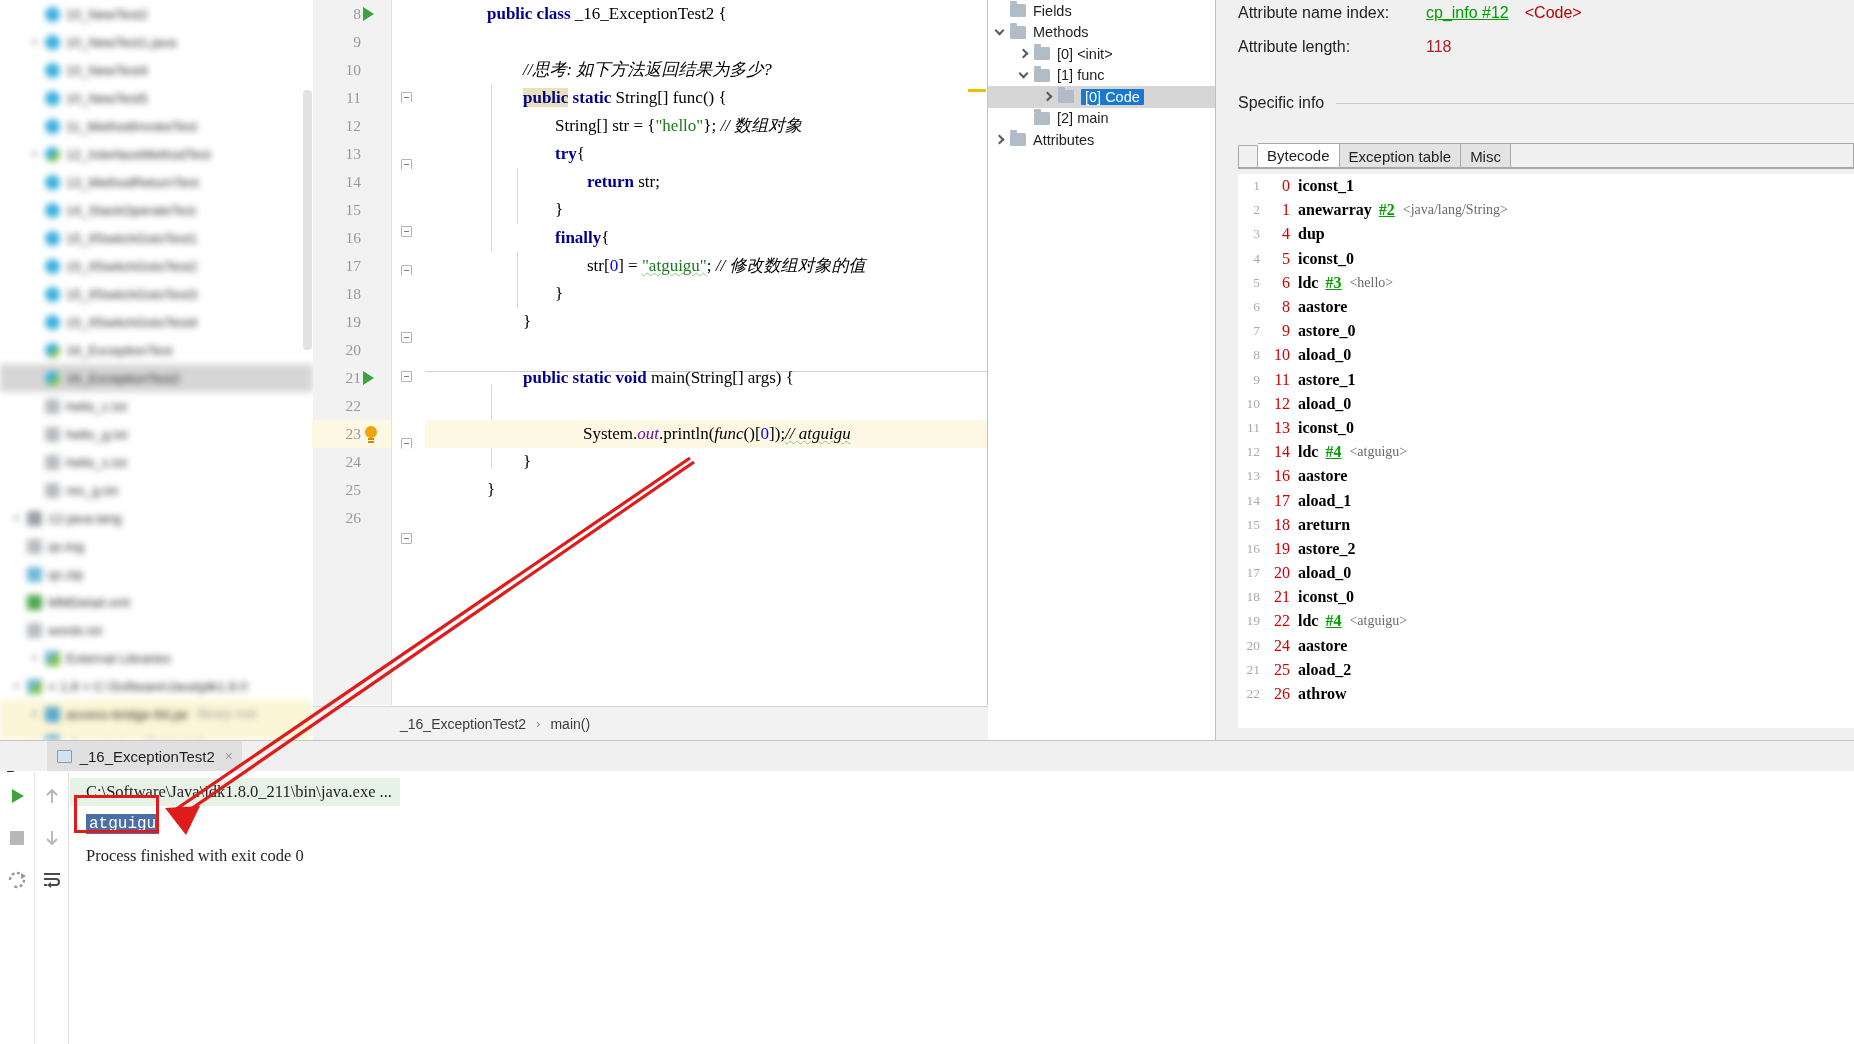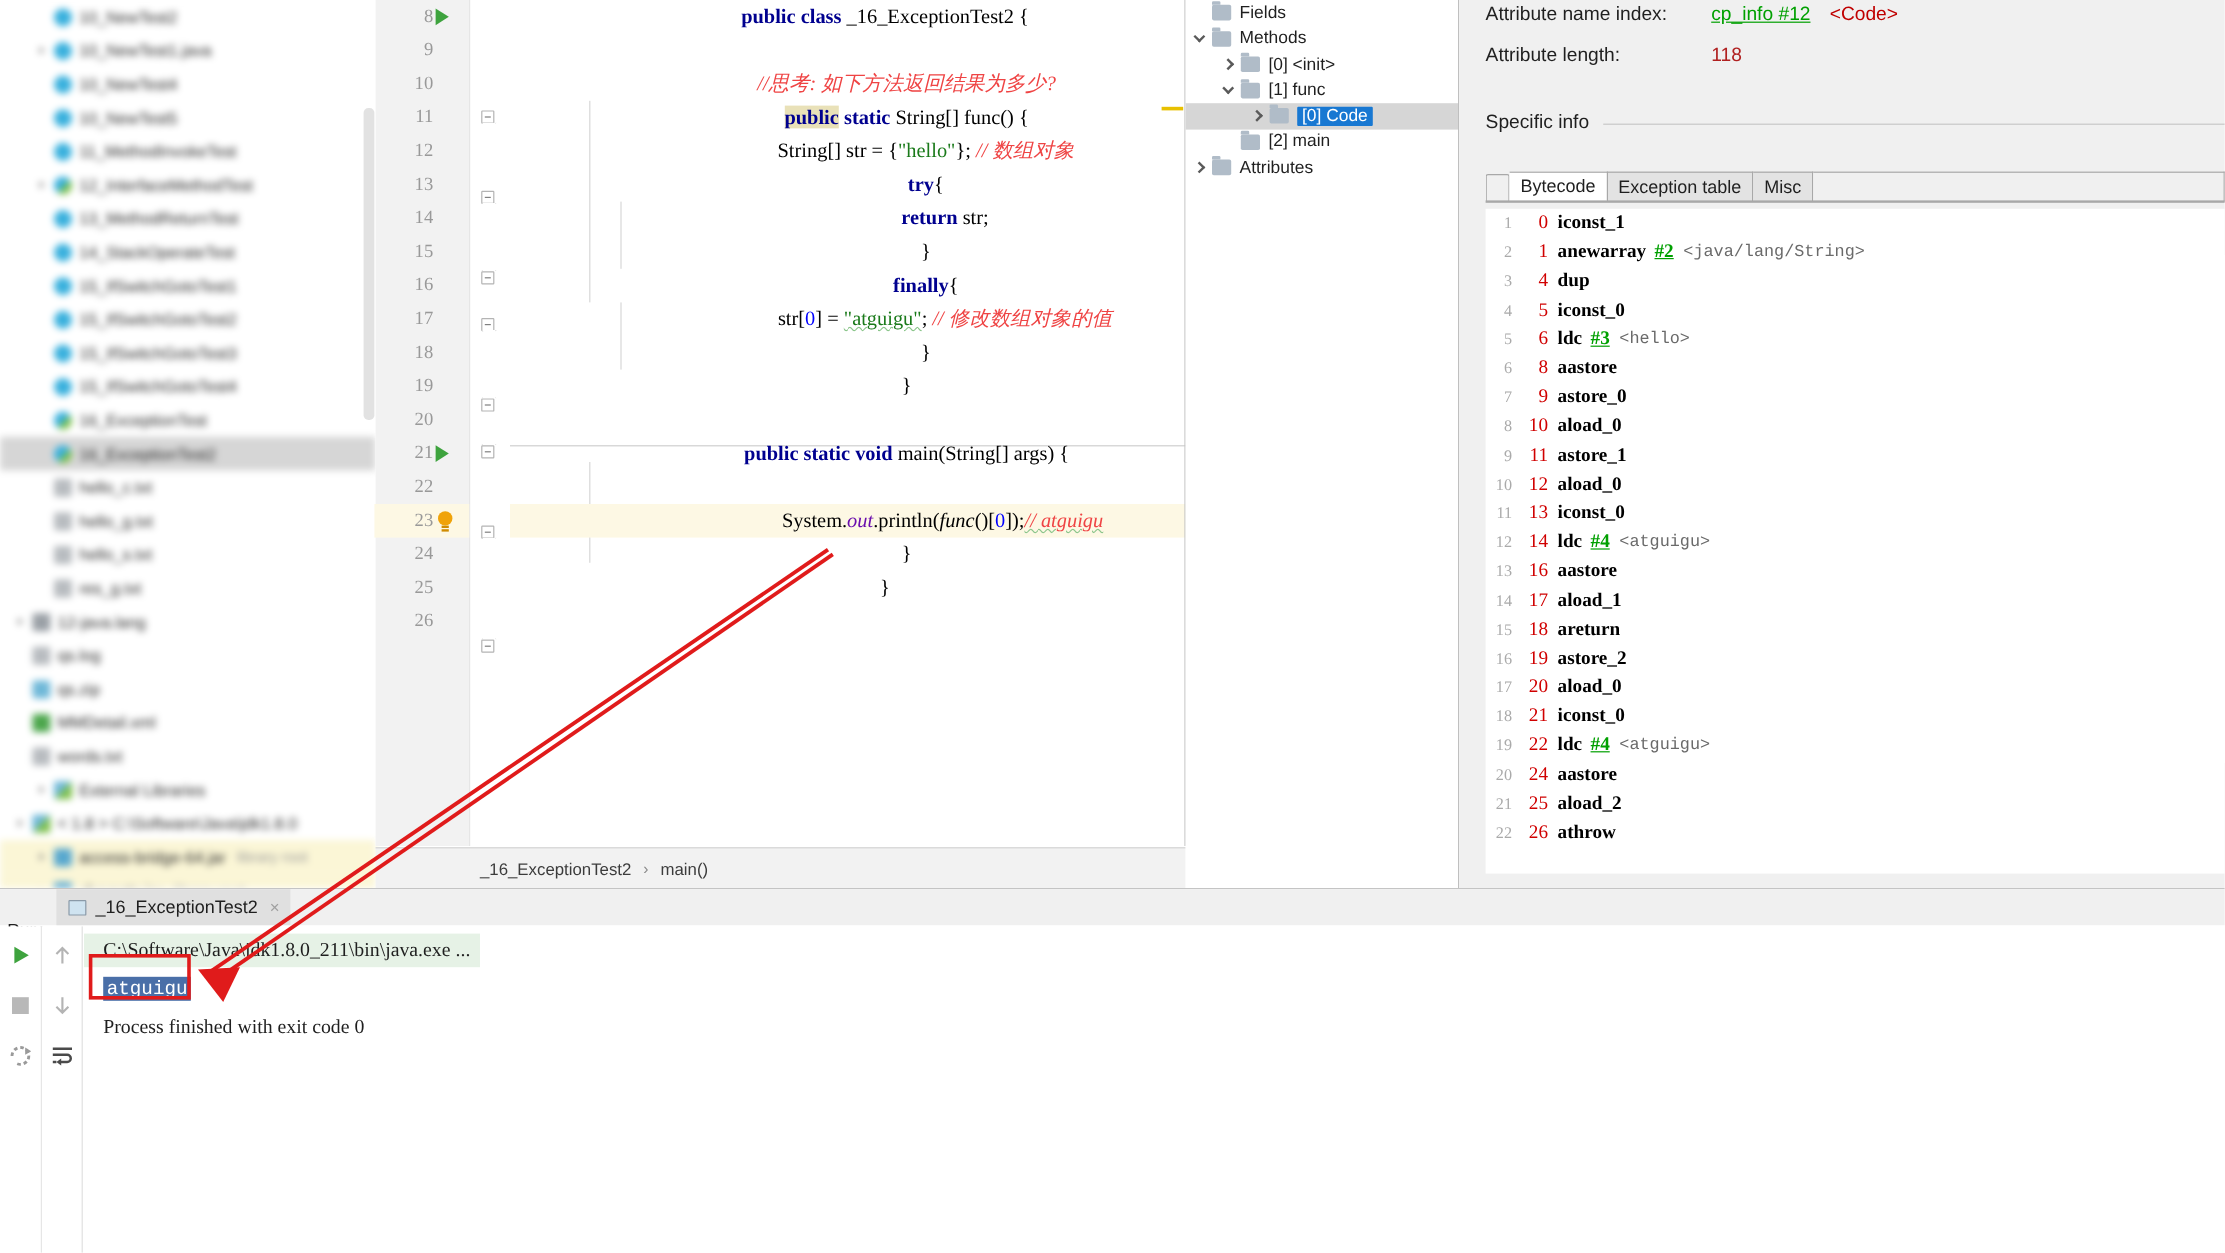--- a/index.html
+++ b/index.html
@@ -100,31 +100,31 @@
   .fold.up::before {
     content: ""; position: absolute; left: -1px; top: -6px;
     width: 11px; height: 5px;
     border-left: 1px solid #b4b4b4; border-right: 1px solid #b4b4b4;
     background: #fff;
     clip-path: polygon(50% 0, 100% 100%, 0 100%);
   }
 
   #code-area {
     position: absolute; left: 112px; top: 0; right: 0; height: 100%;
-    font-family: "Liberation Serif", serif; font-size: 17px; text-align: center;
+    font-family: "Liberation Serif", serif; font-size: 17px;
   }
   .cl {
     position: absolute; left: 0; right: 0; height: 28px; line-height: 28px;
     white-space: pre; color: #000000;
   }
   .cl.active { background: #fdf8e4; }
   .kw { color: #00008f; font-weight: bold; }
   .kwhl { color: #00008f; font-weight: bold; background: #e9e1b8; }
   .str { color: #1a7a1a; }
-  .cmt { color: #ef4444; font-style: italic; }
+  .cmt { color: #000000; font-style: italic; }
   .num { color: #0000ff; }
   .fld { color: #6a0dad; font-style: italic; }
   .mtd { color: #000000; font-style: italic; }
   .sq { text-decoration: underline wavy #8cc68c; text-decoration-thickness: 1px; }
   .indentline {
     position: absolute; width: 1px; background: #d8d8d8;
   }
   .sepline {
     position: absolute; left: 0; right: 0; height: 1px; background: #cfcfcf;
   }
@@ -239,21 +239,21 @@
   .bc-idx {
     width: 32px; flex: 0 0 32px; text-align: right; padding-right: 10px;
     color: #aaaaaa; font-size: 13.5px;
   }
   .bc-off {
     width: 28px; flex: 0 0 28px; text-align: right; padding-right: 8px;
     color: #d00000;
   }
   .bc-op { font-weight: bold; color: #000000; }
   .bc-ref { color: #00a000; text-decoration: underline; margin-left: 7px; font-weight: bold; }
-  .bc-cmt { color: #6a6a6a; margin-left: 8px; font-family: Liberation Mono, monospace; font-size: 14px; }
+  .bc-cmt { color: #6a6a6a; margin-left: 8px; font-family: Liberation Serif, serif; font-size: 14px; }
 
   
   #run-panel {
     position: absolute; left: 0; top: 740px; right: 0; bottom: 0;
     background: #ffffff; border-top: 1px solid #c4c4c4;
   }
   #run-header {
     position: absolute; left: 0; top: 0; right: 0; height: 30px;
     background: #f0f0f0; display: flex; align-items: center;
   }

